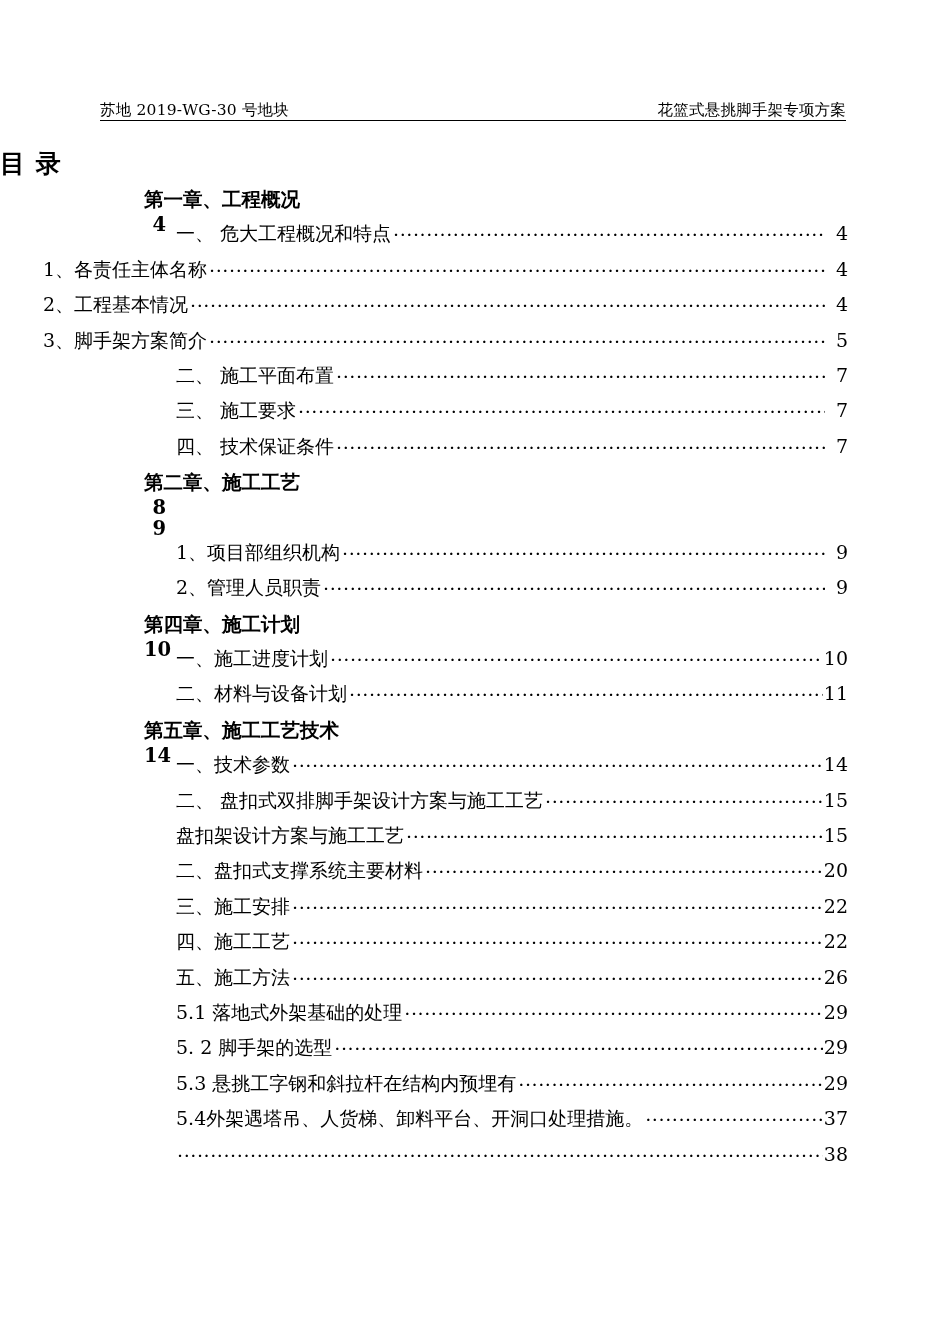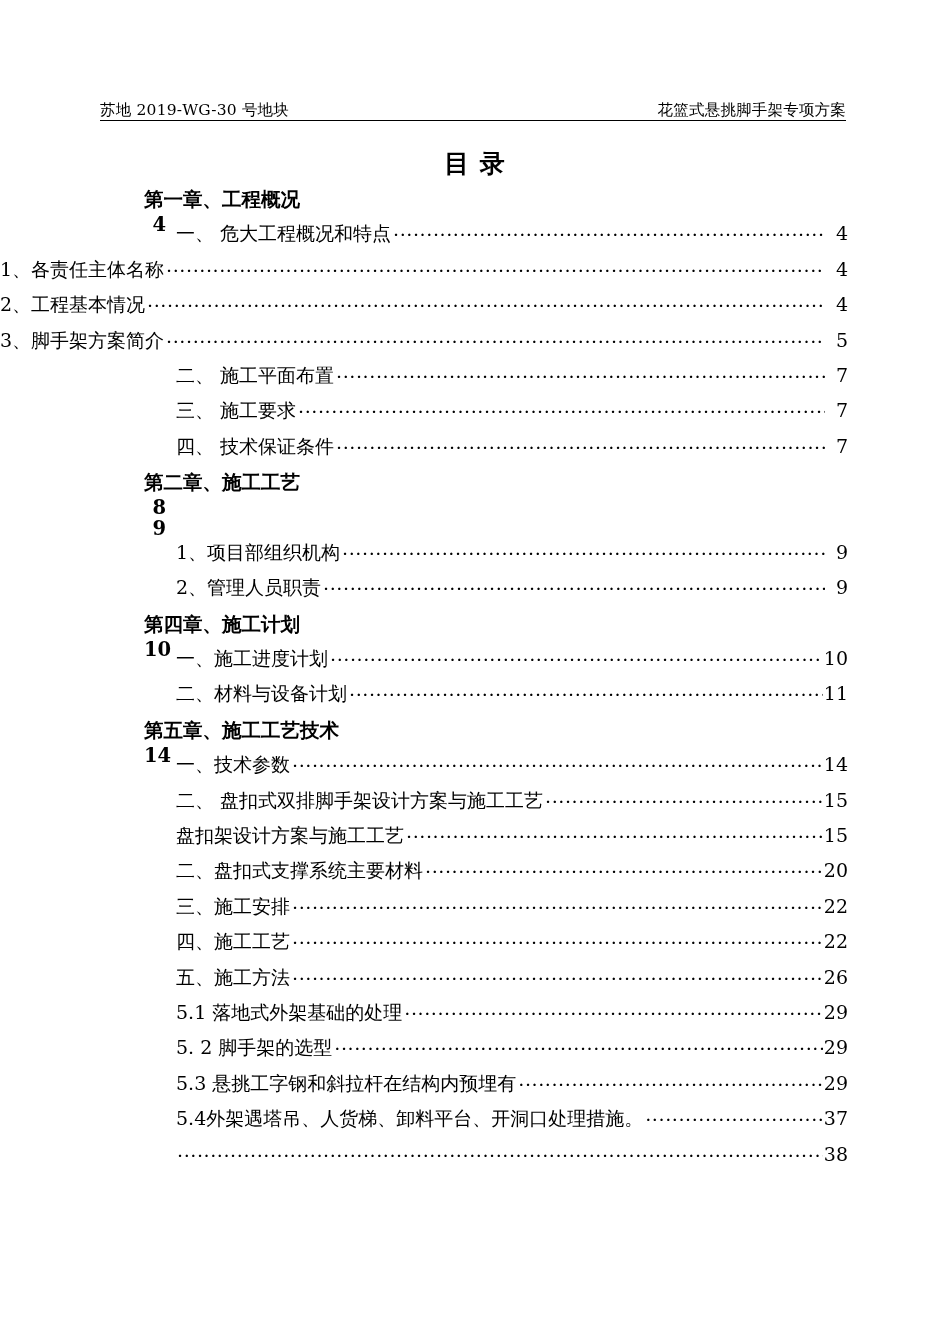--- a/index.html
+++ b/index.html
@@ -43,21 +43,21 @@
   }
   .doc-header .hdr-left,
   .doc-header .hdr-right { display: block; }
 
   
   .toc-title {
     position: absolute;
     left: 0;
     top: 148px;
     width: 950px;
-    text-align: center;
+    text-align: left;
     font-size: 25px;
     line-height: 32px;
     font-weight: bold;
     letter-spacing: 1px;
   }
 
   
   .toc {
     position: absolute;
     left: 0;
@@ -107,20 +107,21 @@
   }
   .lvl1 .leader::after { letter-spacing: 0.35px; font-weight: bold; }
   .lvl1 .pageno { font-weight: bold; }
 
   .lvl2 {
     padding-left: 176px;
     padding-right: 102px;
   }
   .lvl3 {
     padding-right: 102px;
+    margin-left: 43px;
   }
 </style>
 </head>
 <body>
 
 <div class="page">
 
   <div class="doc-header">
     <span class="hdr-left">苏地 2019-WG-30 号地块</span>
     <span class="hdr-right">花篮式悬挑脚手架专项方案</span>

